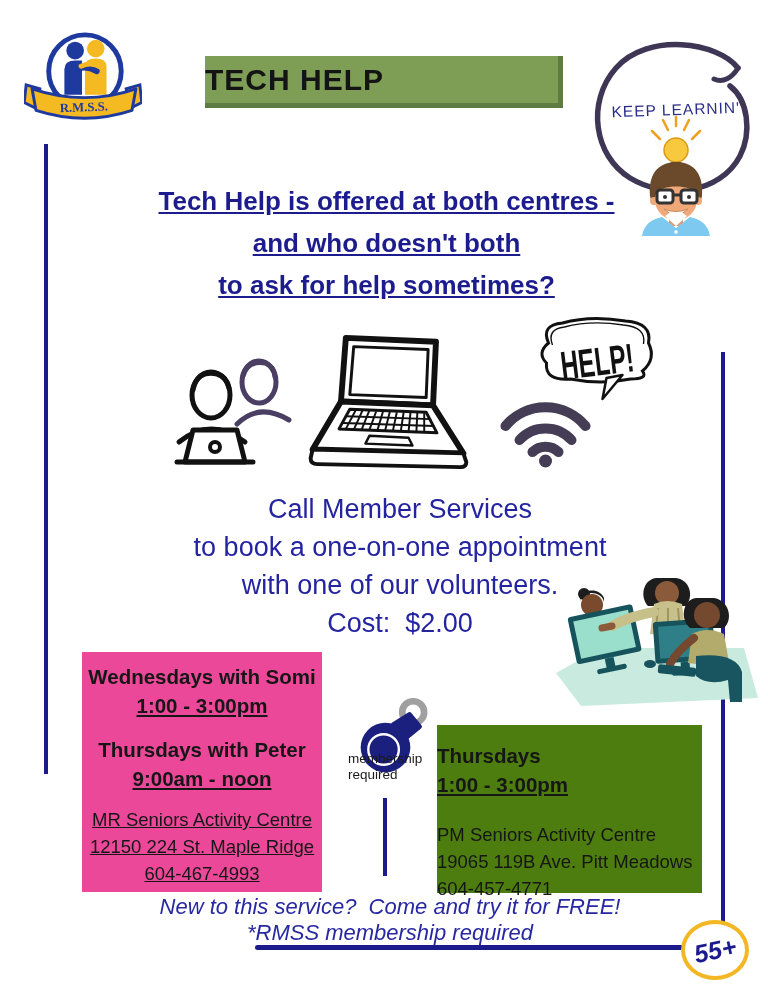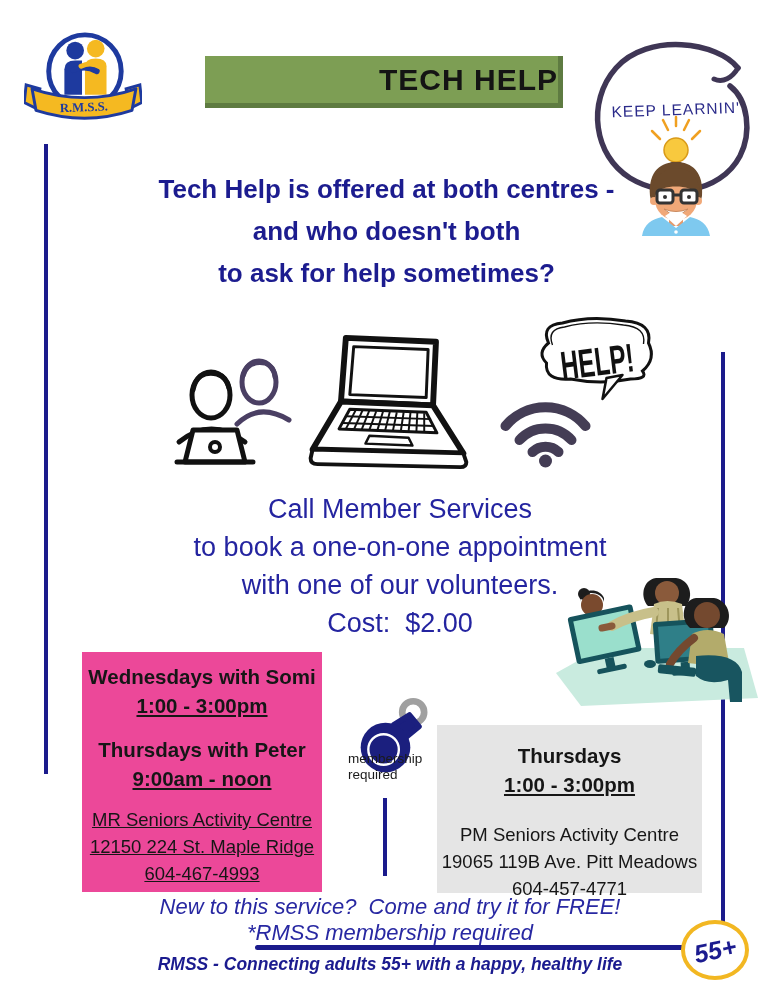--- a/index.html
+++ b/index.html
@@ -5,42 +5,42 @@
   html,body{margin:0;padding:0;background:#fff;}
   .page{position:relative;width:768px;height:994px;background:#ffffff;overflow:hidden;
         font-family:"Liberation Sans",sans-serif;}
   .abs{position:absolute;}
   .nowrap{white-space:nowrap;}
   .pre{white-space:pre;}
 
   
   .banner{left:205px;top:56px;width:353px;height:47px;background:#7d9e54;
           border-right:5px solid #5e7b41;border-bottom:5px solid #5e7b41;
-          display:flex;align-items:center;justify-content:flex-end;}
+          display:flex;align-items:center;justify-content:flex-start;}
   .banner-title{font-size:30px;font-weight:bold;color:#141414;letter-spacing:1px;}
 
   
   .vline-left{left:44px;top:144px;width:4px;height:630px;background:#1b1b8c;}
   .vline-right{left:721px;top:352px;width:4px;height:576px;background:#1b1b8c;}
   .vline-mid{left:383px;top:798px;width:4px;height:78px;background:#1b1b8c;}
   .hline-bottom{left:255px;top:945px;width:430px;height:5px;background:#1b1b8c;border-radius:3px;}
 
   
-  .heading{left:104px;top:168px;width:565px;text-align:center;color:#1c1c8f;
-           font-size:26px;font-weight:bold;line-height:42px;}
+  .heading{left:104px;top:180px;width:565px;text-align:center;color:#1c1c8f;
+           font-size:26px;font-weight:bold;line-height:42px;text-decoration:underline;}
 
   
   .info{left:110px;top:490px;width:580px;text-align:center;color:#2424a0;
         font-size:27px;line-height:38px;}
 
   
   .green-box{left:82px;top:652px;width:240px;height:240px;background:#ec4899;
              text-align:center;color:#161616;}
-  .yellow-box{left:437px;top:725px;width:265px;height:168px;background:#e5e5e5;
-              text-align:center;color:#161616;}
+  .yellow-box{left:437px;top:725px;width:265px;height:168px;background:#4d7c0f;
+              text-align:left;color:#161616;}
   .sched-day{font-size:20.5px;font-weight:bold;line-height:29px;}
   .sched-time{font-size:20.5px;font-weight:bold;line-height:29px;text-decoration:underline;}
   .venue-group{font-size:18.5px;line-height:27px;}
   .gb-g1{margin-top:10px;}
   .gb-g2{margin-top:15px;}
   .gb-g3{margin-top:13px;text-decoration:underline;}
   .yb-g1{margin-top:16px;}
   .yb-g2{margin-top:22px;}
 
   
@@ -283,18 +283,17 @@
       <div>19065 119B Ave. Pitt Meadows</div>
       <div>604-457-4771</div>
     </div>
   </div>
 
   <div class="abs footnotes">
     <div class="nowrap pre">New to this service?  Come and try it for FREE!</div>
     <div class="nowrap">*RMSS membership required</div>
   </div>
   <div class="abs hline-bottom"></div>
-  <div class="abs tagline nowrap">RMSS - Connecting adults 55+ with a happy, healthy life</div>
   <div class="abs badge55">
     <span>55+</span>
   </div>
 
 </div>
 
 </body></html>

